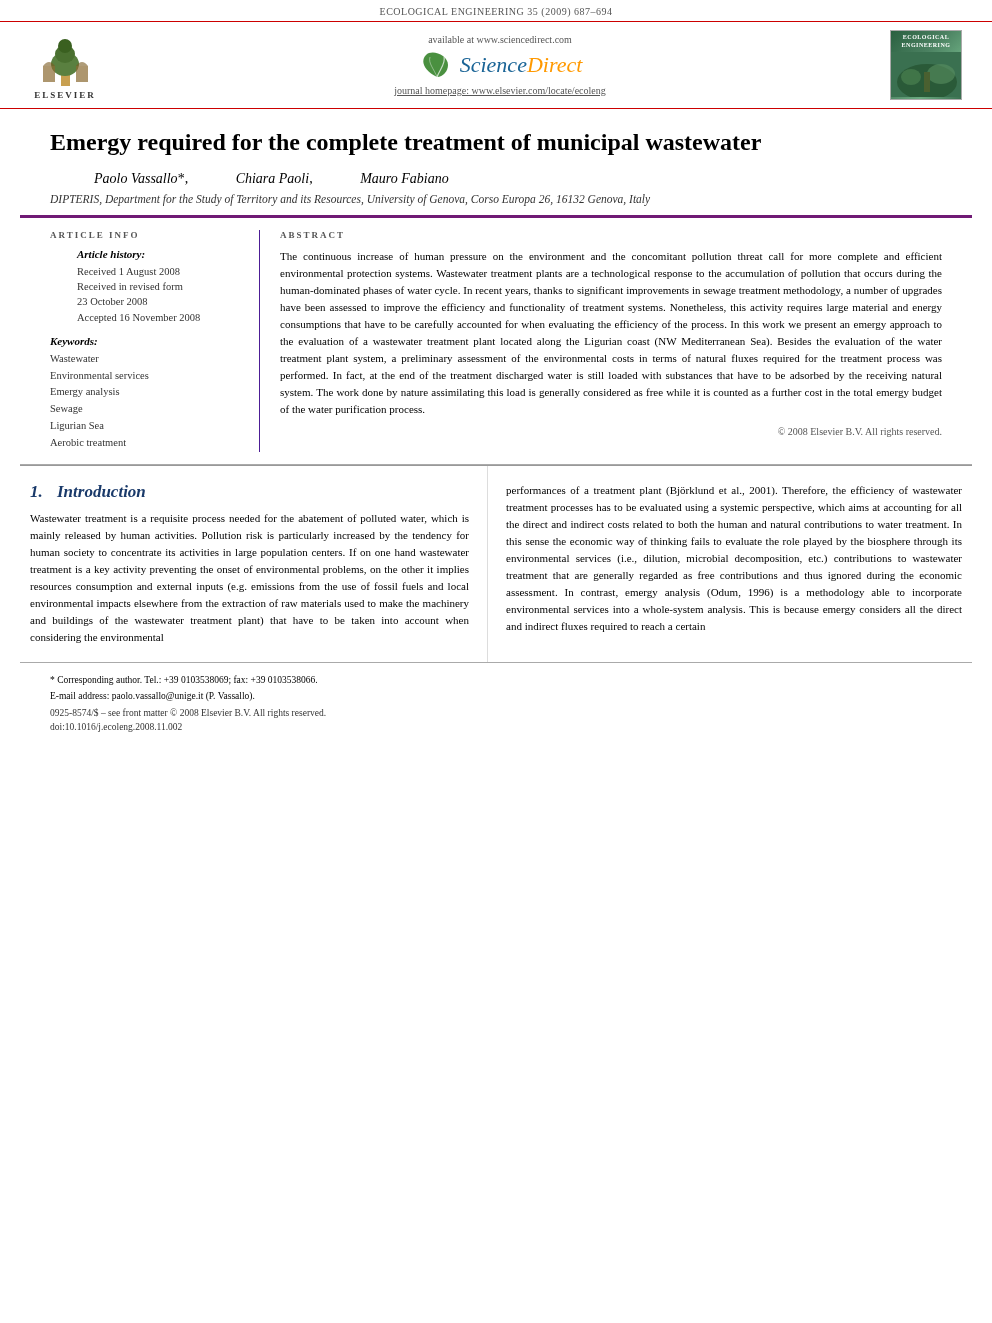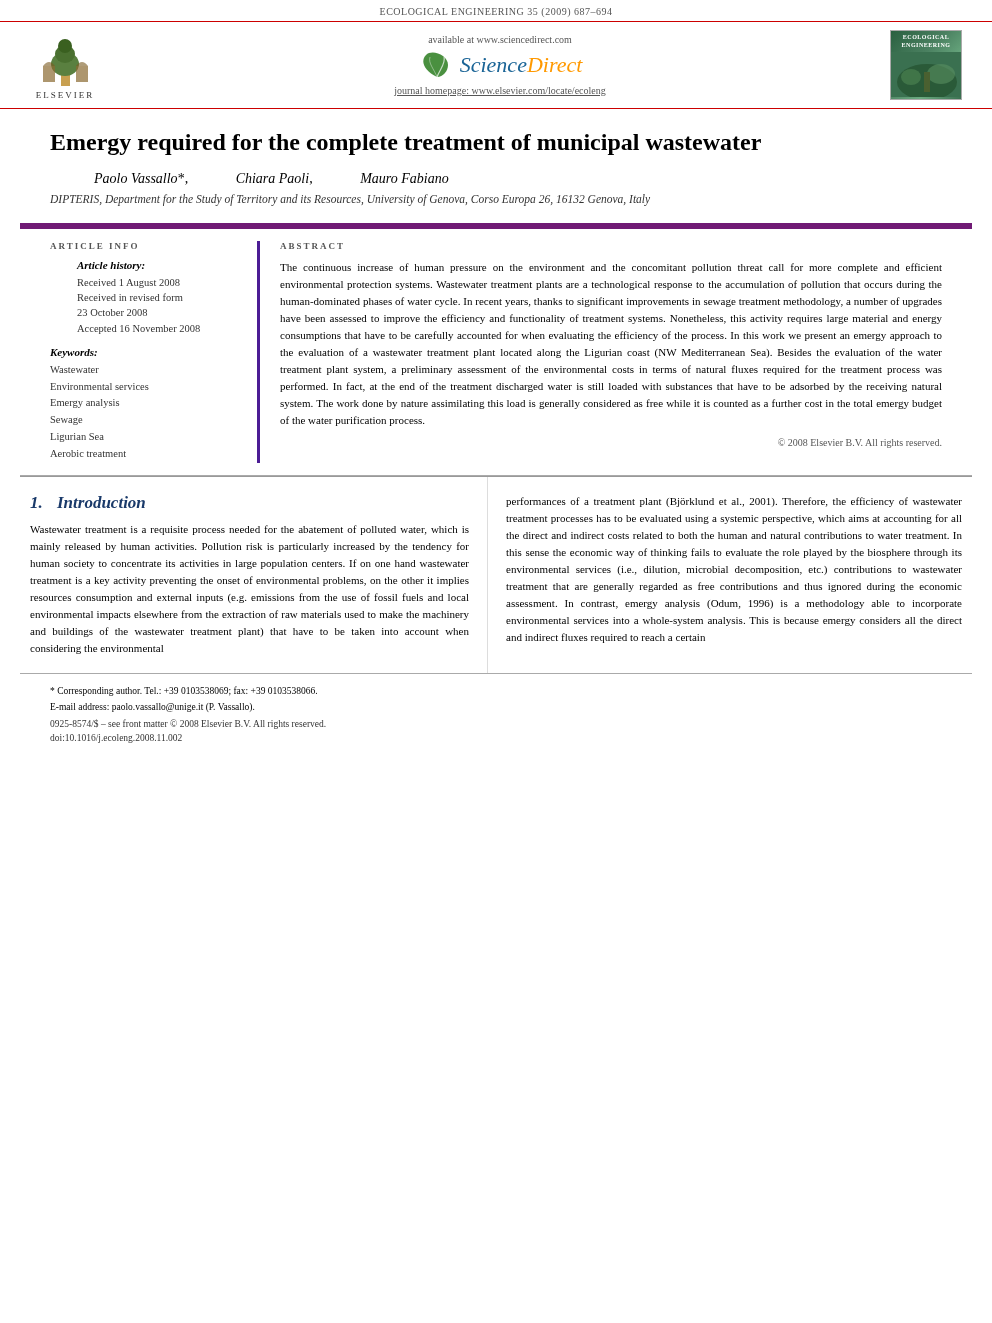--- a/index.html
+++ b/index.html
@@ -47,21 +47,21 @@
       justify-content: flex-end;
     }
 
     .elsevier-tree-svg {
       width: 65px;
       height: 52px;
     }
 
     .elsevier-text {
       font-size: 9px;
-      font-weight: normal;
+      font-weight: bold;
       letter-spacing: 2px;
       color: #333;
       margin-top: 2px;
     }
 
     .center-logo {
       display: flex;
       flex-direction: column;
       align-items: center;
       flex: 1;
@@ -128,22 +128,22 @@
 
     .eco-cover-img {
       width: 100%;
       height: 45px;
       background: linear-gradient(180deg, #4a9060 0%, #2a6040 50%, #5a8050 100%);
       margin-top: 2px;
     }
 
     
     .article-title-section {
-      padding: 18px 30px 18px 30px;
-      border-bottom: 6px solid #701a75;
+      padding: 18px 30px 10px 30px;
+      border-bottom: 3px solid #701a75;
       margin: 0 20px;
     }
 
     .article-title {
       font-size: 24px;
       font-weight: bold;
       color: #000;
       line-height: 1.25;
       margin-bottom: 14px;
     }
@@ -172,21 +172,21 @@
       gap: 0;
       padding: 12px 30px 12px 30px;
       margin: 0 20px;
       border-bottom: 1px solid #aaa;
     }
 
     .left-col {
       width: 210px;
       min-width: 210px;
       padding-right: 18px;
-      border-right: 3px solid #4c1d95;
+      border-right: 1px solid #4c1d95;
     }
 
     .right-col {
       flex: 1;
       padding-left: 20px;
     }
 
     .section-heading {
       font-size: 9px;
       letter-spacing: 2px;

